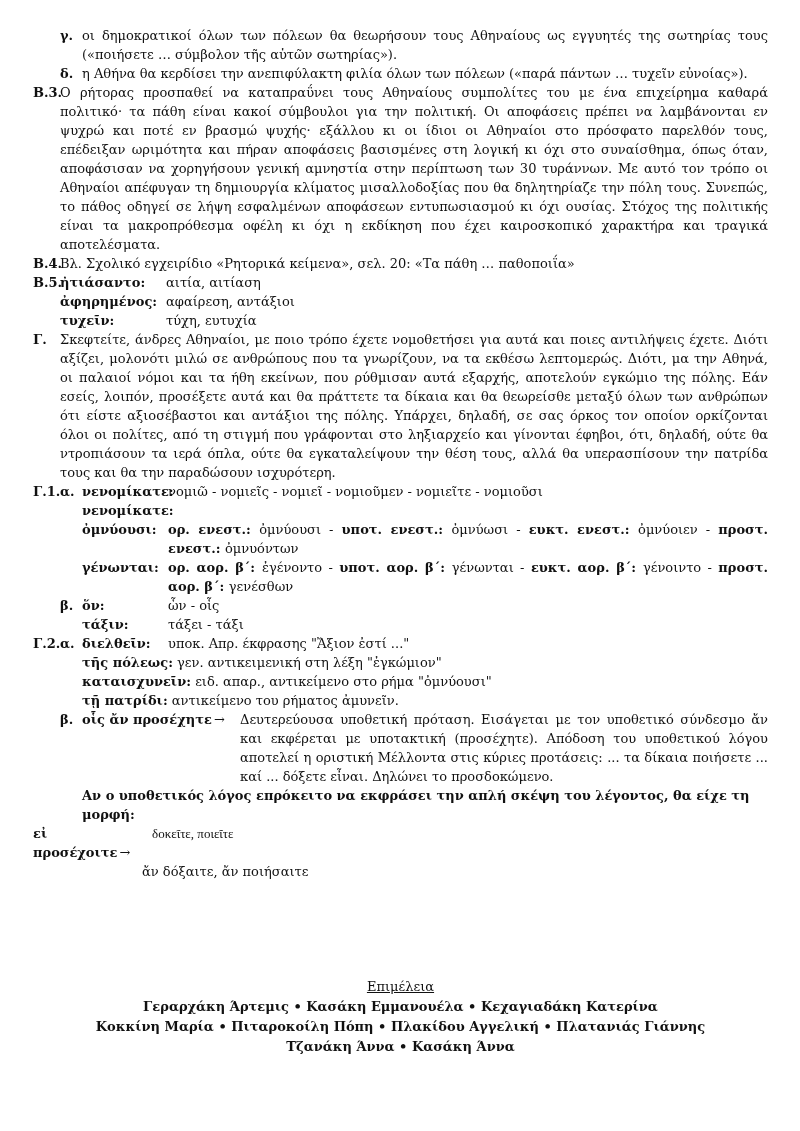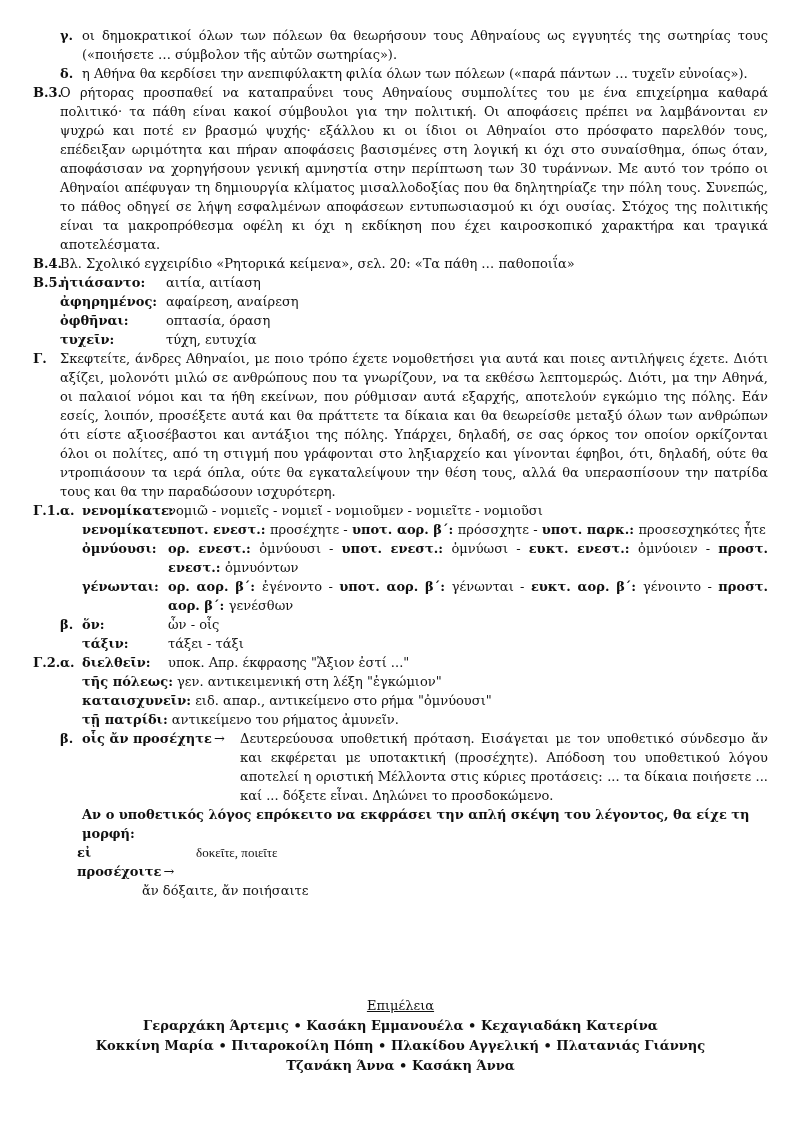--- a/index.html
+++ b/index.html
@@ -56,43 +56,39 @@
   <div class="row">
     <span class="c27 b">Β.4.</span>
     <span class="flex1">Βλ. Σχολικό εγχειρίδιο «Ρητορικά κείμενα», σελ. 20: «Τα πάθη … παθοποιΐα»</span>
   </div>
 
   <div class="row">
     <span class="c27 b">Β.5.</span>
     <span class="flex1"><span class="gloss-term">ἠτιάσαντο:</span><span>αιτία, αιτίαση</span></span>
   </div>
   <div class="row ml27">
-    <span class="flex1"><span class="gloss-term">ἀφηρημένος:</span><span>αφαίρεση, αναίρεση</span></span>
-  </div>
-  <div class="row ml27">
-    <span class="flex1"><span class="gloss-term">ὀφθῆναι:</span><span>οπτασία, όραση</span></span>
+    <span class="flex1"><span class="gloss-term">ἀφηρημένος:</span><span>αφαίρεση, αντάξιοι</span></span>
   </div>
   <div class="row ml27">
     <span class="flex1"><span class="gloss-term">τυχεῖν:</span><span>τύχη, ευτυχία</span></span>
   </div>
 
   <div class="row">
     <span class="c27 b">Γ.</span>
     <span class="flex1 just">Σκεφτείτε, άνδρες Αθηναίοι, με ποιο τρόπο έχετε νομοθετήσει για αυτά και ποιες αντιλήψεις έχετε. Διότι αξίζει, μολονότι μιλώ σε ανθρώπους που τα γνωρίζουν, να τα εκθέσω λεπτομερώς. Διότι, μα την Αθηνά, οι παλαιοί νόμοι και τα ήθη εκείνων, που ρύθμισαν αυτά εξαρχής, αποτελούν εγκώμιο της πόλης. Εάν εσείς, λοιπόν, προσέξετε αυτά και θα πράττετε τα δίκαια και θα θεωρείσθε μεταξύ όλων των ανθρώπων ότι είστε αξιοσέβαστοι και αντάξιοι της πόλης. Υπάρχει, δηλαδή, σε σας όρκος τον οποίον ορκίζονται όλοι οι πολίτες, από τη στιγμή που γράφονται στο ληξιαρχείο και γίνονται έφηβοι, ότι, δηλαδή, ούτε θα ντροπιάσουν τα ιερά όπλα, ούτε θα εγκαταλείψουν την θέση τους, αλλά θα υπερασπίσουν την πατρίδα τους και θα την παραδώσουν ισχυρότερη.</span>
   </div>
 
   <div class="row">
     <span class="c27 b">Γ.1.</span>
     <span class="c22 b">α.</span>
     <span class="c86 term">νενομίκατε:</span>
     <span class="flex1 just"><span>νομιῶ - νομιεῖς - νομιεῖ - νομιοῦμεν - νομιεῖτε - νομιοῦσι</span></span>
   </div>
   <div class="row ml49">
     <span class="c86 term">νενομίκατε:</span>
-    <span class="flex1 just"><span class="b">υποτ. ενεστ.: </span><span>προσέχητε - </span><span class="b">υποτ. αορ. β΄: </span><span>πρόσσχητε - </span><span class="b">υποτ. παρκ.: </span><span>προσεσχηκότες ἦτε</span></span>
   </div>
   <div class="row ml49">
     <span class="c86 term">ὀμνύουσι:</span>
     <span class="flex1 just"><span class="b">ορ. ενεστ.: </span><span>ὀμνύουσι - </span><span class="b">υποτ. ενεστ.: </span><span>ὀμνύωσι - </span><span class="b">ευκτ. ενεστ.: </span><span>ὀμνύοιεν - </span><span class="b">προστ. ενεστ.: </span><span>ὀμνυόντων</span></span>
   </div>
   <div class="row ml49">
     <span class="c86 term">γένωνται:</span>
     <span class="flex1 just"><span class="b">ορ. αορ. β΄: </span><span>ἐγένοντο - </span><span class="b">υποτ. αορ. β΄: </span><span>γένωνται - </span><span class="b">ευκτ. αορ. β΄: </span><span>γένοιντο - </span><span class="b">προστ. αορ. β΄: </span><span>γενέσθων</span></span>
   </div>
   <div class="row ml27">
@@ -125,21 +121,21 @@
   </div>
 
   <div class="row ml27">
     <span class="c22 b">β.</span>
     <span class="c158"><span class="term">οἷς ἄν προσέχητε</span><span class="arrow">→</span></span>
     <span class="flex1 just">Δευτερεύουσα υποθετική πρόταση. Εισάγεται με τον υποθετικό σύνδεσμο ἄν και εκφέρεται με υποτακτική (προσέχητε). Απόδοση του υποθετικού λόγου αποτελεί η οριστική Μέλλοντα στις κύριες προτάσεις: ... τα δίκαια ποιήσετε ... καί ... δόξετε εἶναι. Δηλώνει το προσδοκώμενο.</span>
   </div>
 
   <div class="ml49 b">Αν ο υποθετικός λόγος επρόκειτο να εκφράσει την απλή σκέψη του λέγοντος, θα είχε τη μορφή:</div>
 
-  <div class="row" style="margin-left:44px;">
+  <div class="row" style="">
     <span class="c86"><span class="term">εἰ προσέχοιτε</span><span class="arrow">→</span></span>
     <span class="flex1" style="padding-left:33px;font-family:Liberation Serif, serif;">δοκεῖτε, ποιεῖτε</span>
   </div>
   <div class="ml109">ἄν δόξαιτε, ἄν ποιήσαιτε</div>
 
   <div class="footer">
     <div class="footer-title">Επιμέλεια</div>
     <div class="footer-line">Γεραρχάκη Άρτεμις • Κασάκη Εμμανουέλα • Κεχαγιαδάκη Κατερίνα</div>
     <div class="footer-line">Κοκκίνη Μαρία • Πιταροκοίλη Πόπη • Πλακίδου Αγγελική • Πλατανιάς Γιάννης</div>
     <div class="footer-line">Τζανάκη Άννα • Κασάκη Άννα</div>

